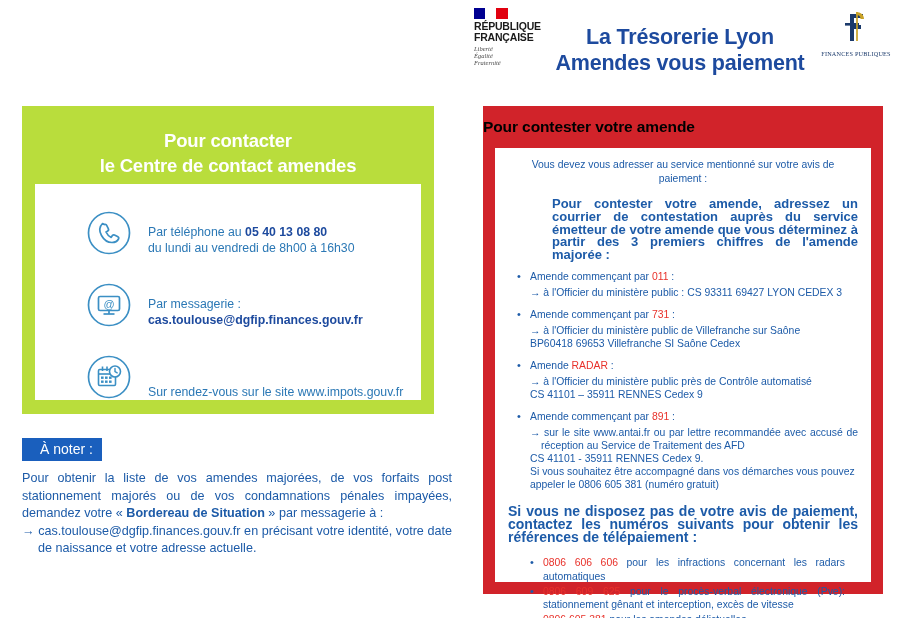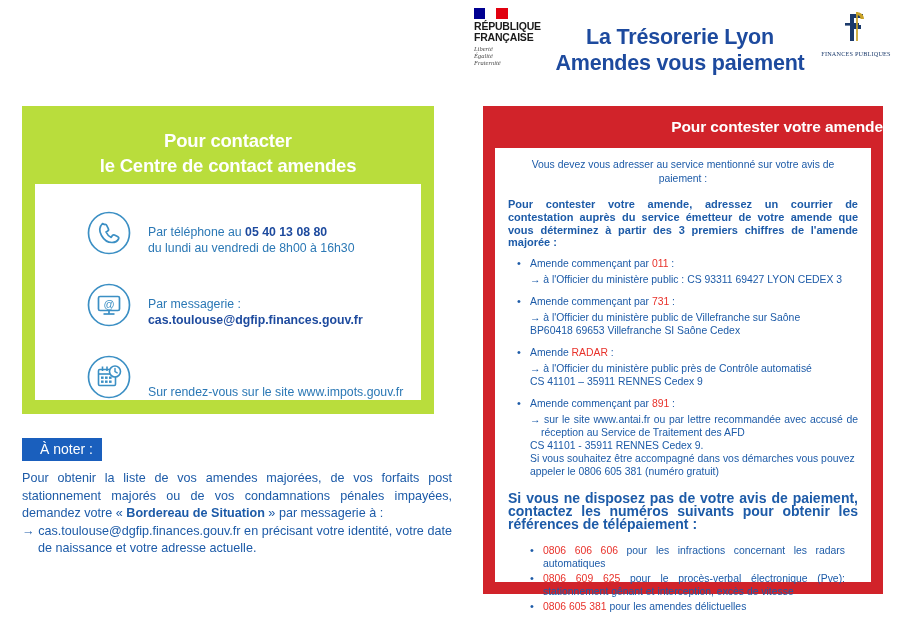--- a/index.html
+++ b/index.html
@@ -167,22 +167,22 @@
   .red-panel {
     position: absolute;
     left: 483px; top: 106px;
     width: 400px;
     height: 488px;
     background: #d1232a;
     box-sizing: border-box;
   }
   .red-heading {
     padding-top: 11px;
-    text-align: right;
-    color: #ffffff;
+    text-align: left;
+    color: #000000;
     font-size: 15.5px;
     font-weight: bold;
     line-height: 20px;
     letter-spacing: -0.1px;
   }
   .red-inner {
     position: absolute;
     left: 12px; top: 42px;
     width: 376px;
     height: 434px;
@@ -193,24 +193,25 @@
   }
   .intro-centered {
     text-align: center;
     font-size: 10.4px;
     line-height: 14px;
     margin-bottom: 12px;
     padding: 0 12px;
   }
   .bold-para {
     font-weight: bold;
-    font-size: 11px;
+    font-size: 13px;
     line-height: 12.8px;
     text-align: justify;
     margin-bottom: 8px;
+    margin-left: 44px;
   }
   ul.amende-list {
     list-style: none;
     margin: 0;
     padding: 0;
   }
   ul.amende-list > li {
     margin-bottom: 9px;
     font-size: 10.4px;
     line-height: 13px;

